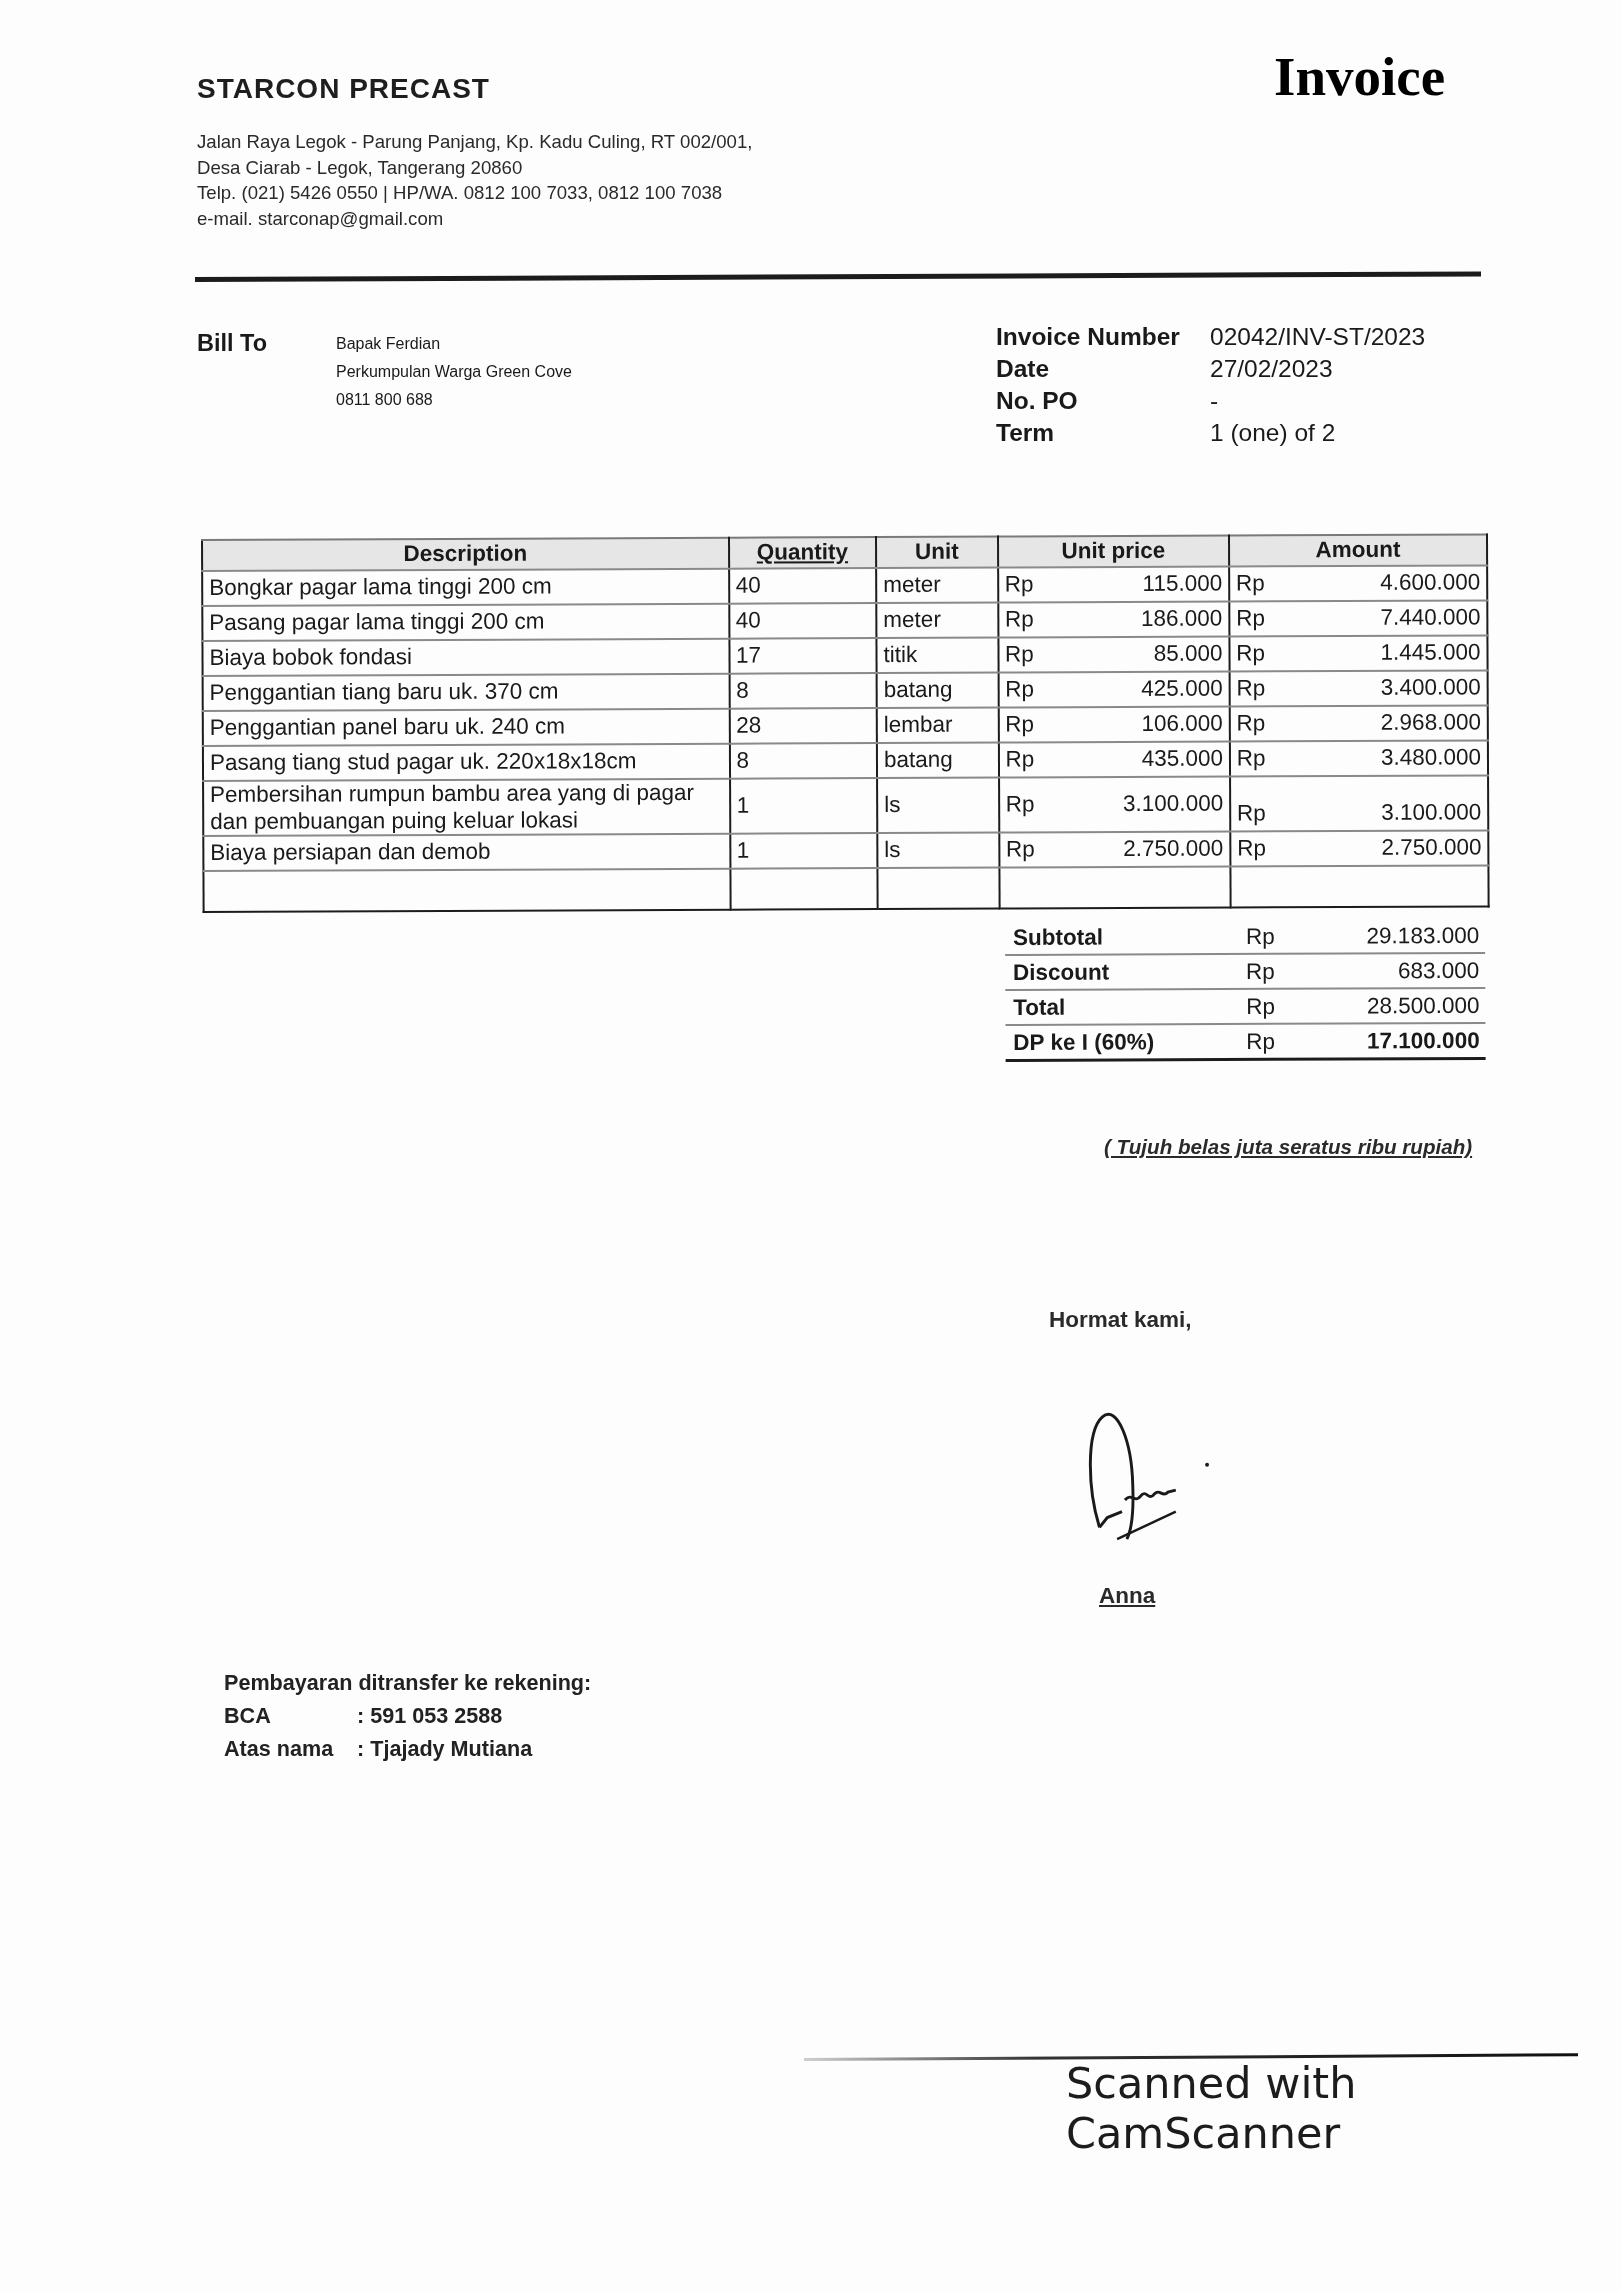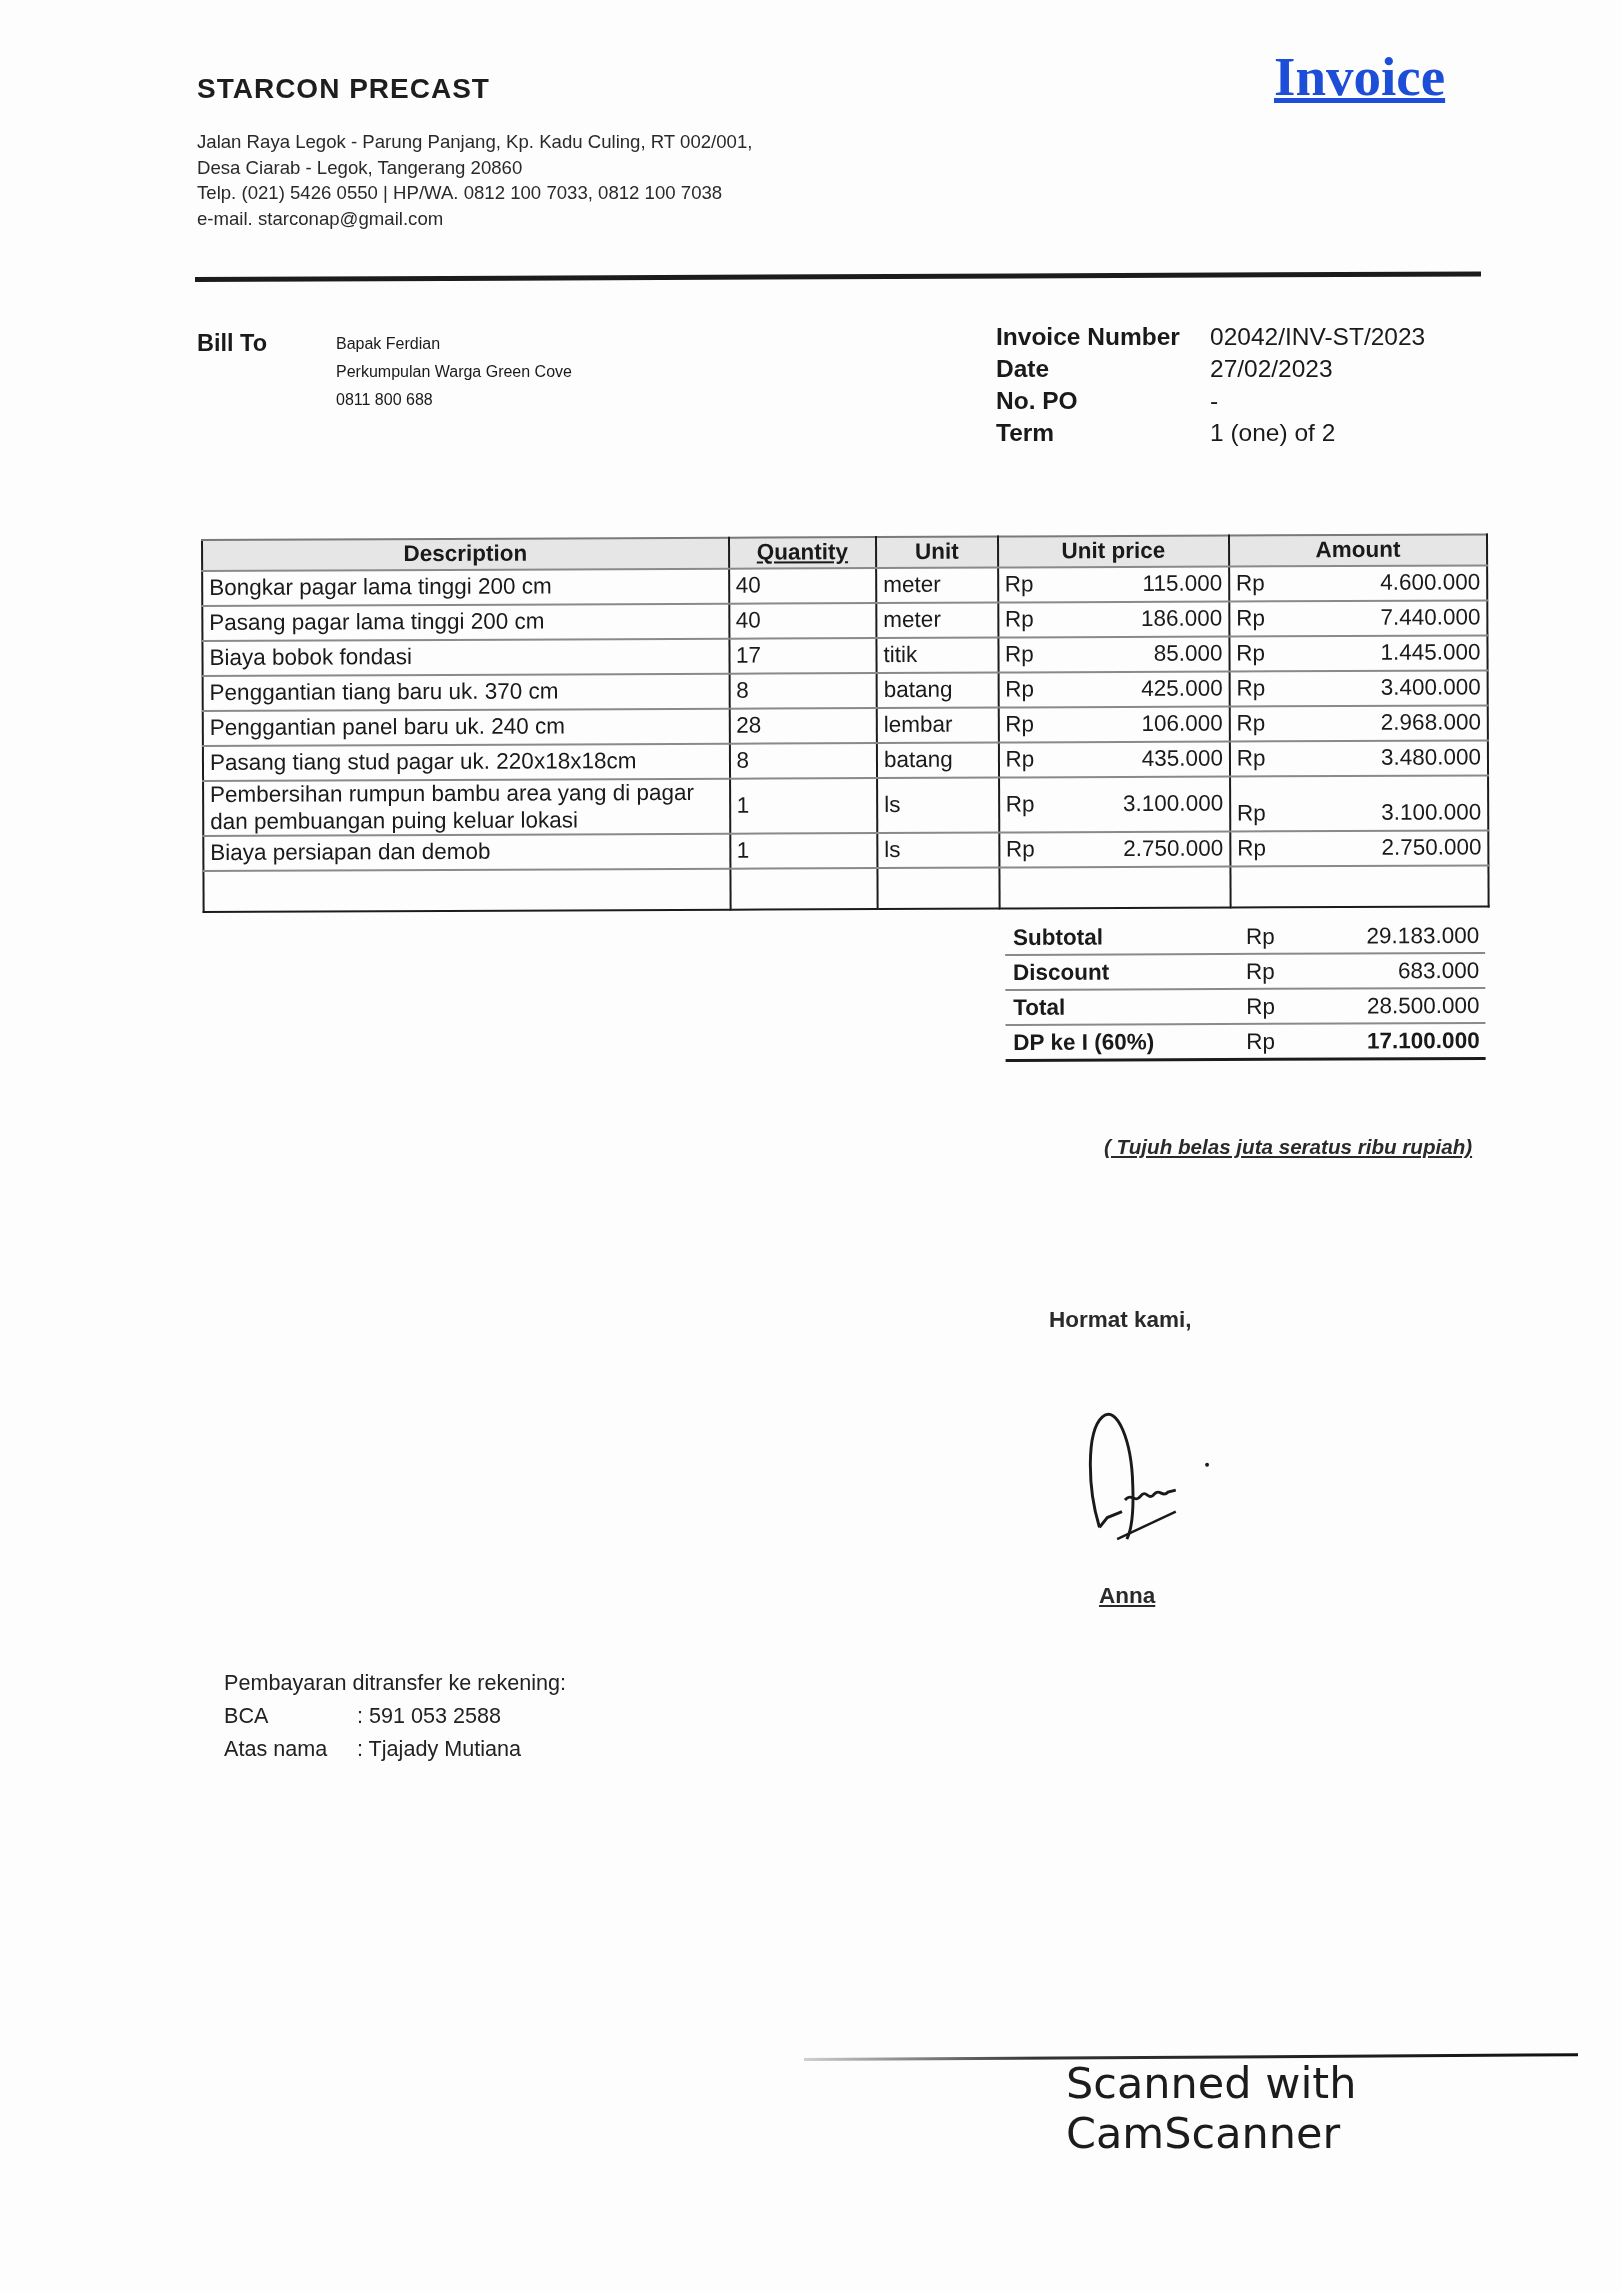--- a/index.html
+++ b/index.html
@@ -2,21 +2,21 @@
 <html><head>
 <meta charset="utf-8">
 <style>
   html, body { margin: 0; padding: 0; }
   body {
     width: 1621px; height: 2292px; background: #fdfdfd; position: relative; overflow: hidden;
     font-family: "Liberation Sans", sans-serif; color: #1a1a1a;
   }
   .abs { position: absolute; }
   .company-name { left: 197px; top: 73px; font-size: 28px; font-weight: bold; letter-spacing: 1px; color: #1e1e1e; }
-  .doc-title { left: 1274px; top: 45px; font-family: "Liberation Serif", serif; font-size: 55px; font-weight: bold; color: #1d4ed8; text-decoration: underline; }
+  .doc-title { left: 1274px; top: 45px; font-family: "Liberation Serif", serif; font-size: 55px; font-weight: bold; color: #000000; }
   .addr { left: 197px; top: 129px; font-size: 18.6px; line-height: 25.5px; color: #2a2a2a; }
   .header-rule { left: 195px; top: 277px; width: 1286px; height: 4.9px; background: #1c1c1c; transform: rotate(-0.25deg); transform-origin: left; }
 
   .billto-label { left: 197px; top: 330px; font-size: 23.5px; font-weight: bold; }
   .billto { left: 336px; top: 330px; font-size: 16px; line-height: 28px; }
   .meta { left: 996px; top: 321px; font-size: 24.5px; line-height: 32px; }
   .meta-row { display: flex; }
   .meta-label { width: 214px; font-weight: bold; }
   .meta-val { }
 
@@ -47,21 +47,21 @@
   .tot-label { width: 233px; padding-left: 7.8px; font-weight: bold; }
   .tot-cur { width: 69px; }
   .tot-val { flex: 1; text-align: right; padding-right: 5.9px; }
   .tot-row.strong .tot-val { font-weight: bold; }
 
   .words { left: 1104px; top: 1135px; font-size: 20.6px; font-style: italic; font-weight: bold; text-decoration: underline; color: #2a2a2a; }
   .regards { left: 1049px; top: 1307px; font-size: 22.5px; font-weight: bold; color: #2a2a2a; }
   .signature { left: 1078px; top: 1402px; width: 176px; height: 147px; }
   .signer { left: 1099px; top: 1583px; font-size: 22.5px; font-weight: bold; text-decoration: underline; color: #2a2a2a; }
 
-  .payment { left: 224px; top: 1666px; font-size: 21.6px; line-height: 33px; font-weight: normal; color: #222; }
+  .payment { left: 224px; top: 1666px; font-size: 21.6px; line-height: 33px; font-weight: bold; color: #222; }
   .pay-row { display: flex; gap: 6px; }
   .pay-label { width: 127px; }
 
   .scan-rule { left: 804px; top: 2058px; width: 774px; height: 2.9px; background: linear-gradient(to right, #cfcfcf, #333 30%, #111); transform: rotate(-0.35deg); transform-origin: left; }
   .scan-text { left: 1066px; top: 2058px; font-family: "DejaVu Sans", sans-serif; font-size: 43px; color: #1c1c1c; }
 </style>
 </head>
 <body>
 
 <div class="abs company-name">STARCON PRECAST</div>

